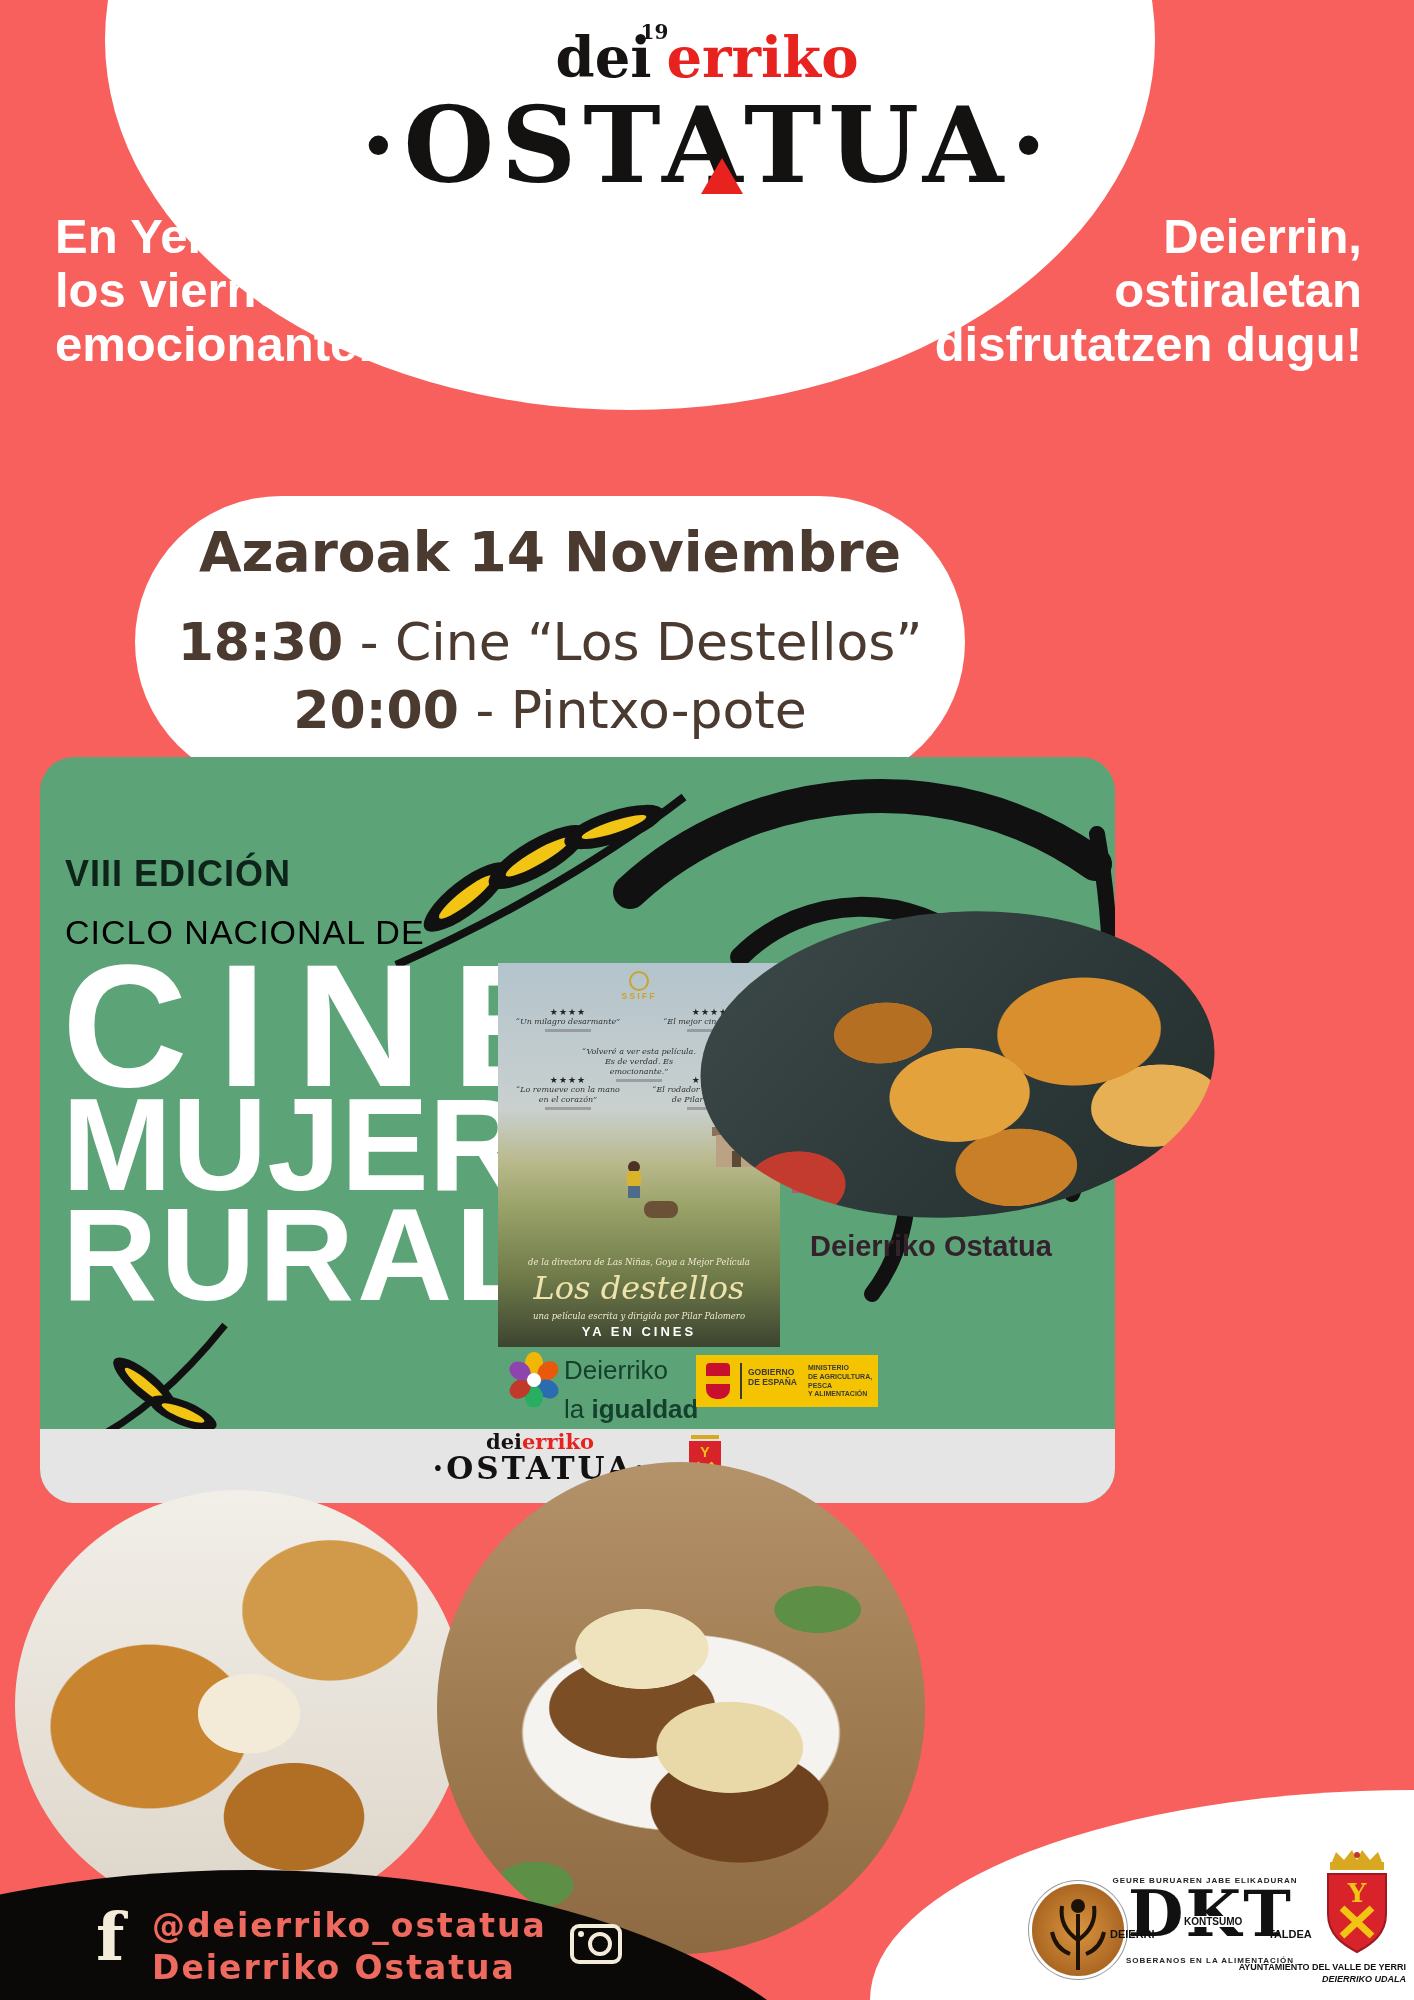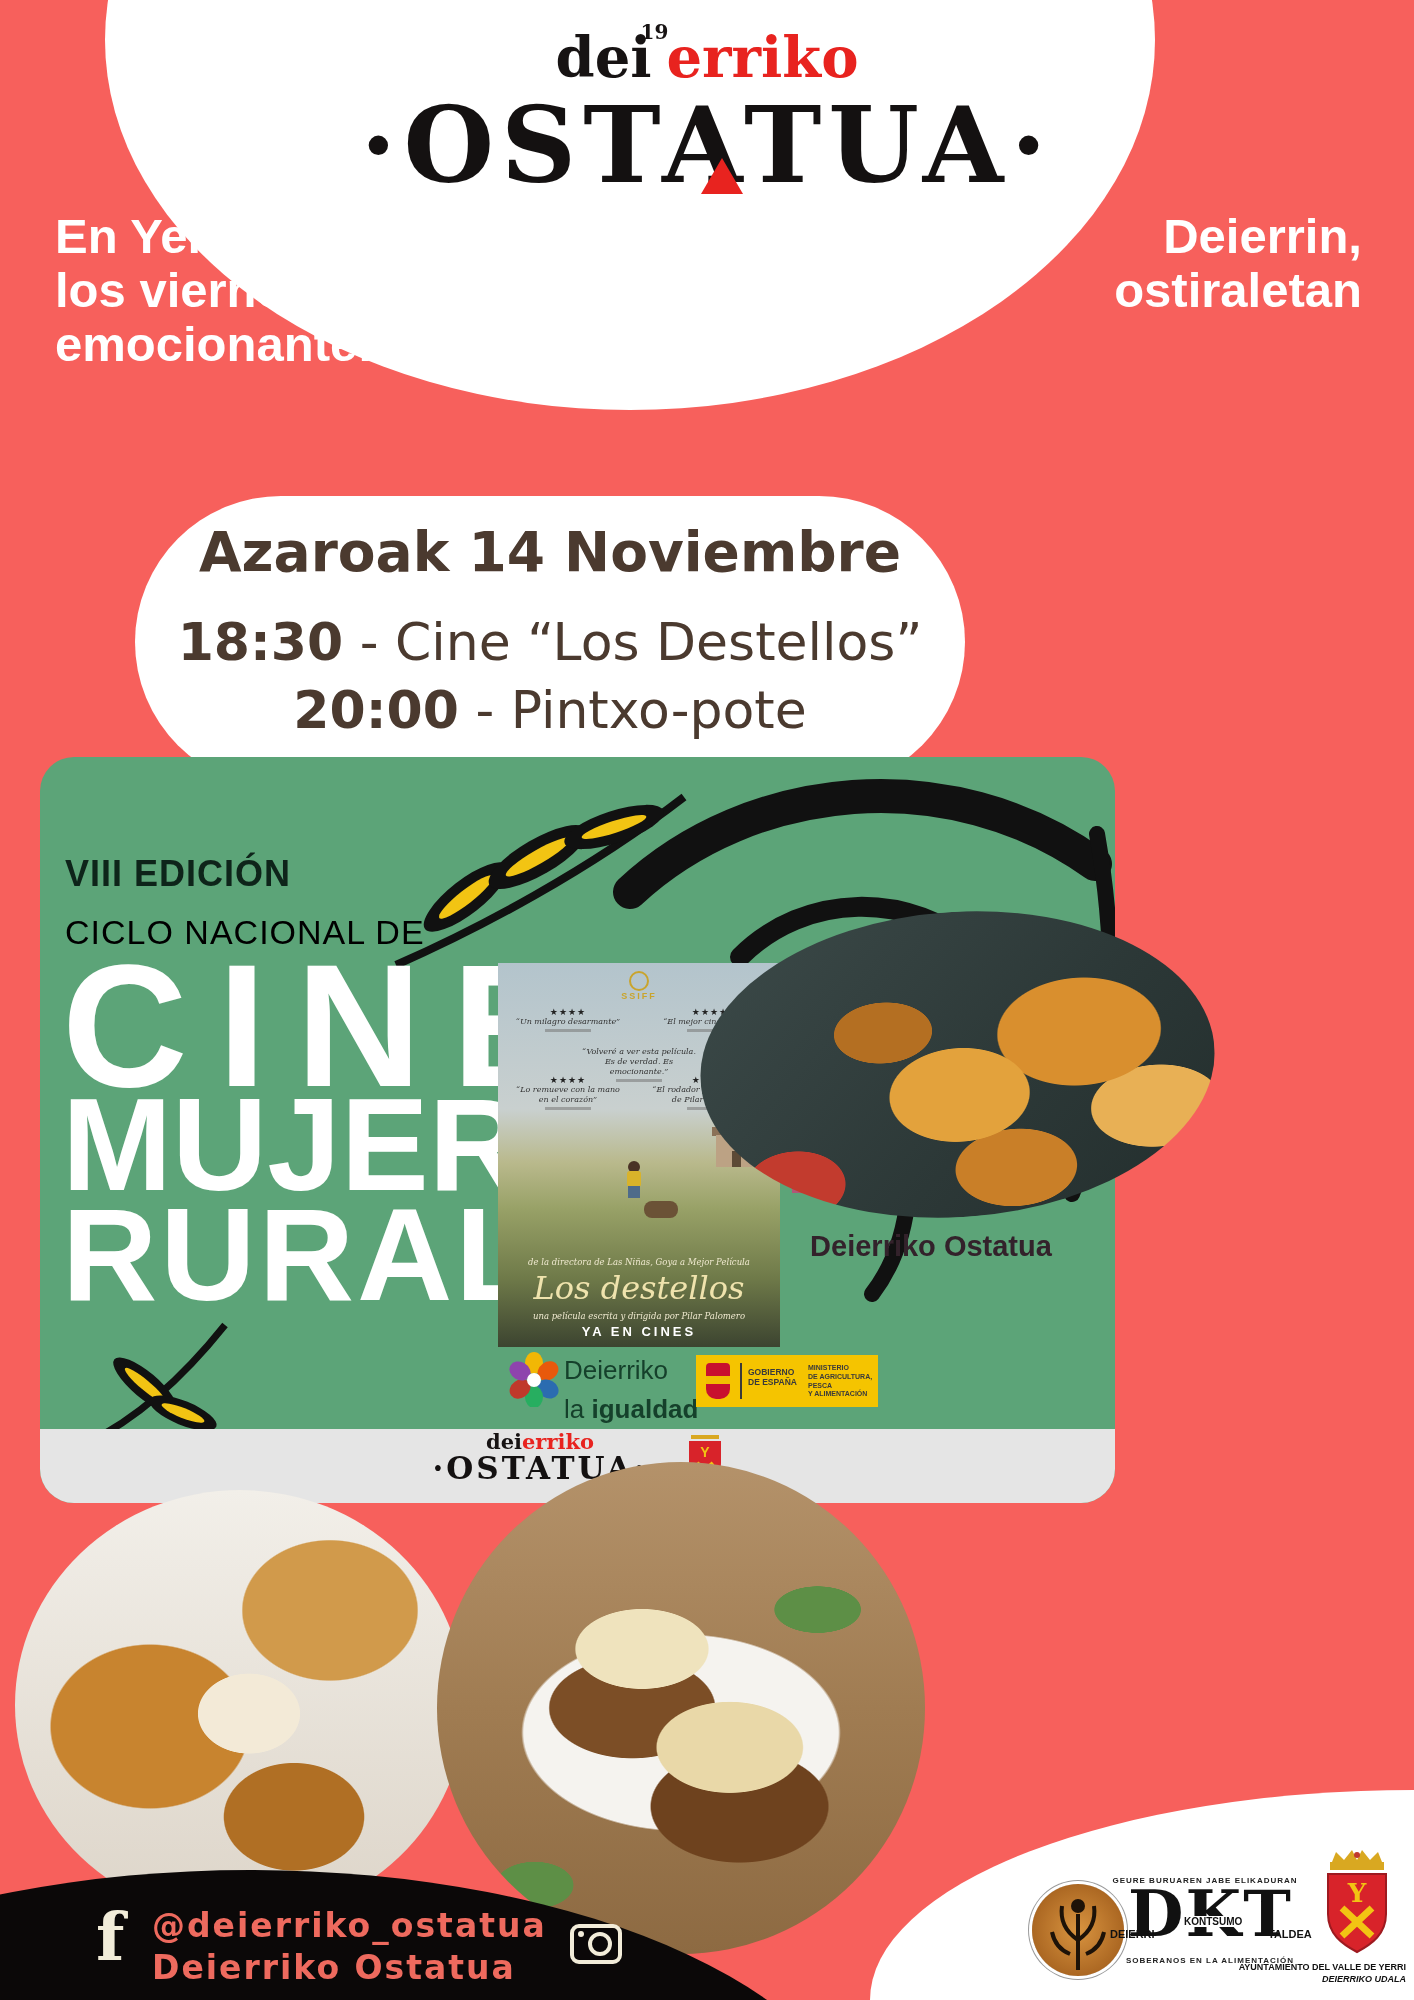--- a/index.html
+++ b/index.html
@@ -167,20 +167,21 @@
 <div class="abs brand-triangle"></div>
 
 <div class="abs tagline left">
   <div>En Yerri,</div>
   <div>los viernes</div>
   <div>emocionante!</div>
 </div>
 <div class="abs tagline right">
   <div>Deierrin,</div>
   <div>ostiraletan</div>
+  <div>disfrutatzen dugu!</div>
 </div>
 
 <div class="abs event-card"></div>
 <div class="abs event-title">Azaroak 14 Noviembre</div>
 <div class="abs event-line event-line-1">
   <b>18:30</b><span> - Cine “Los Destellos”</span>
 </div>
 <div class="abs event-line event-line-2">
   <b>20:00</b><span> - Pintxo-pote</span>
 </div>

